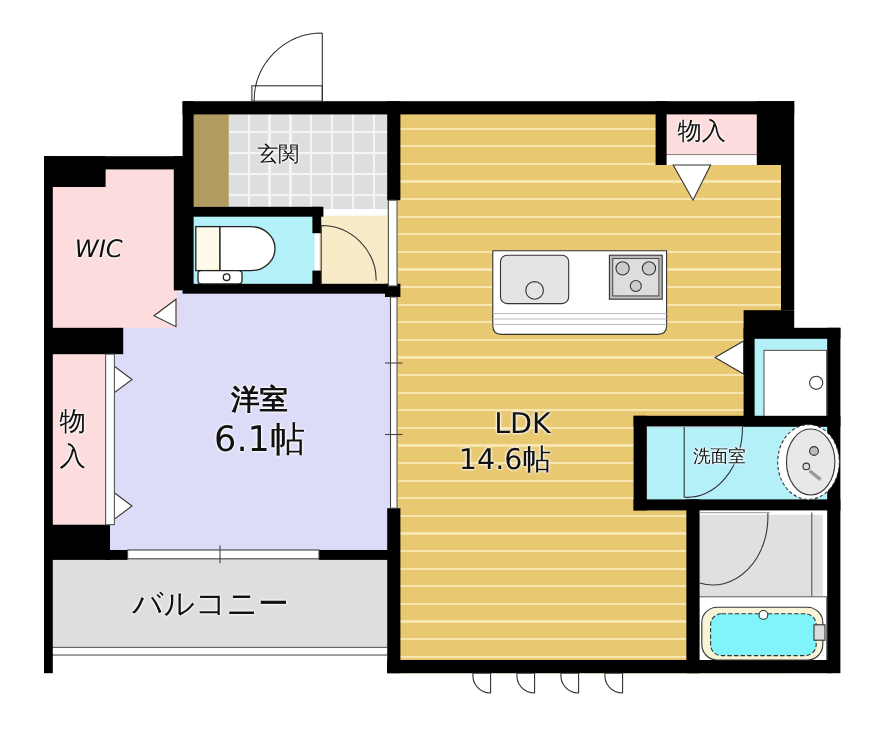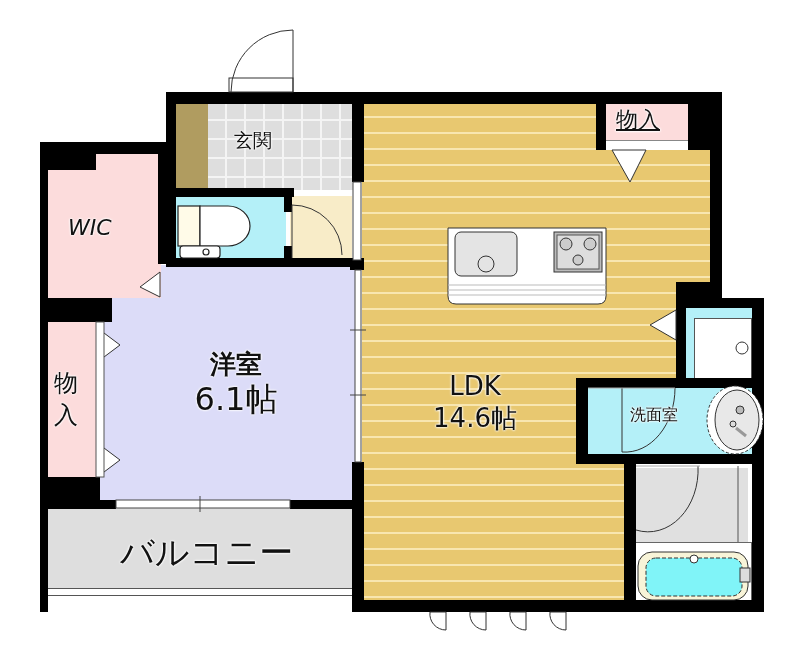--- a/index.html
+++ b/index.html
@@ -183,16 +183,16 @@
   </g>
 </svg>
 
 <div class="label" style="left:234px;top:130px;font-size:19px;">玄関</div>
 <div class="label" style="left:68px;top:216px;font-size:22px;font-style:italic;">WIC</div>
 <div class="label" style="left:54px;top:370px;font-size:24px;">物</div>
 <div class="label" style="left:54px;top:402px;font-size:24px;">入</div>
 <div class="label" style="left:196px;top:350px;font-size:26px;width:80px;font-weight:bold;">洋室</div>
 <div class="label" style="left:186px;top:382px;font-size:32px;width:100px;">6.1帖</div>
 <div class="label" style="left:420px;top:372px;font-size:26px;width:110px;">LDK</div>
-<div class="label" style="left:420px;top:404px;font-size:26px;width:110px;">14.6帖</div>
-<div class="label" style="left:616px;top:108px;font-size:22px;text-decoration:underline;">物入</div>
+<div class="label" style="left:404px;top:404px;font-size:26px;width:110px;">14.6帖</div>
+<div class="label" style="left:616px;top:108px;font-size:22px;">物入</div>
 <div class="label" style="left:630px;top:406px;font-size:16px;">洗面室</div>
-<div class="label" style="left:120px;top:534px;font-size:34px;">バルコニー</div>
+<div class="label" style="left:120px;top:534px;font-size:28px;">バルコニー</div>
 
 </body></html>

